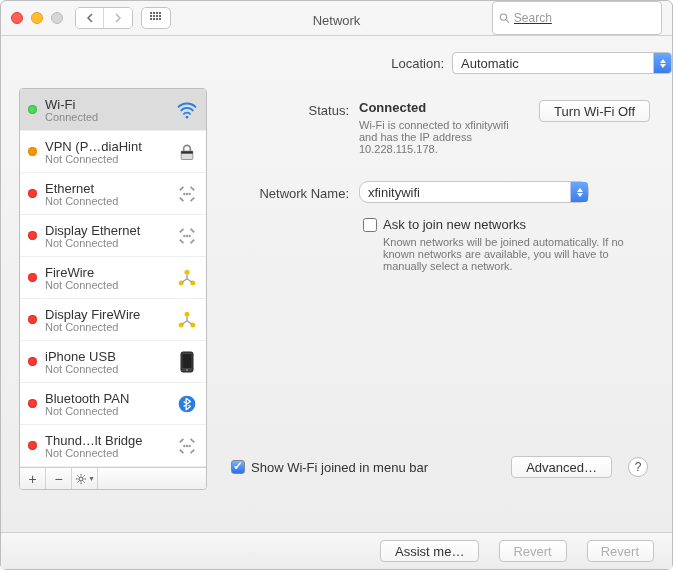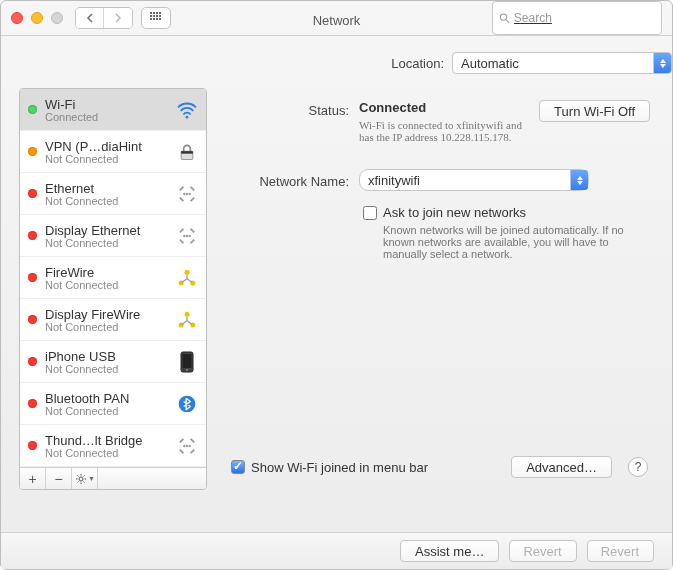--- a/index.html
+++ b/index.html
@@ -139,21 +139,21 @@
   .main {
     flex: 1; display: flex; flex-direction: column;
     padding: 4px 4px 0 8px;
   }
   .status-row {
     display: flex; align-items: flex-start; gap: 10px; margin-top: 8px;
   }
   .lbl { width: 120px; text-align: right; color: #444; padding-top: 3px; }
   .status-val { flex: 1; }
   .status-val .bold { font-weight: 600; }
-  .status-desc { font-size: 11px; color: #777; margin-top: 4px; max-width: 250px; font-family: Liberation Serif, serif; }
+  .status-desc { font-size: 11px; color: #777; margin-top: 4px; max-width: 250px; }
   .btn {
     height: 22px; padding: 0 14px; border: 1px solid #c6c6c6; border-radius: 4px;
     background: linear-gradient(#fff,#f5f5f5); cursor: pointer; font-size: 13px;
     color: #333;
   }
   .btn:disabled { color: #b0b0b0; padding-left: 13px; }
   .netname-row { display: flex; align-items: center; gap: 10px; margin-top: 26px; }
   .netname-select { width: 230px; border-radius: 9px; }
   .ask-row { display: flex; align-items: flex-start; gap: 10px; margin-top: 14px; }
   .ask-row .checkbox-col { padding-left: 134px; }
@@ -174,21 +174,21 @@
   }
   .help-btn {
     width: 20px; height: 20px; border-radius: 50%; border: 1px solid #bcbcbc;
     background: #fff; color: #555; font-size: 12px; cursor: pointer; margin-left: 6px;
   }
 
   
   .footer {
     height: 44px; border-top: 1px solid #d0d0d0;
     display: flex; align-items: center; justify-content: flex-end;
-    gap: 10px; padding: 0 18px;
+    gap: 20px; padding: 0 18px;
     background: linear-gradient(#f7f7f7,#ececec);
     margin-top: 36px;
   }
 </style>
 </head>
 <body>
 
 <div class="window">
 
   <div class="titlebar">

